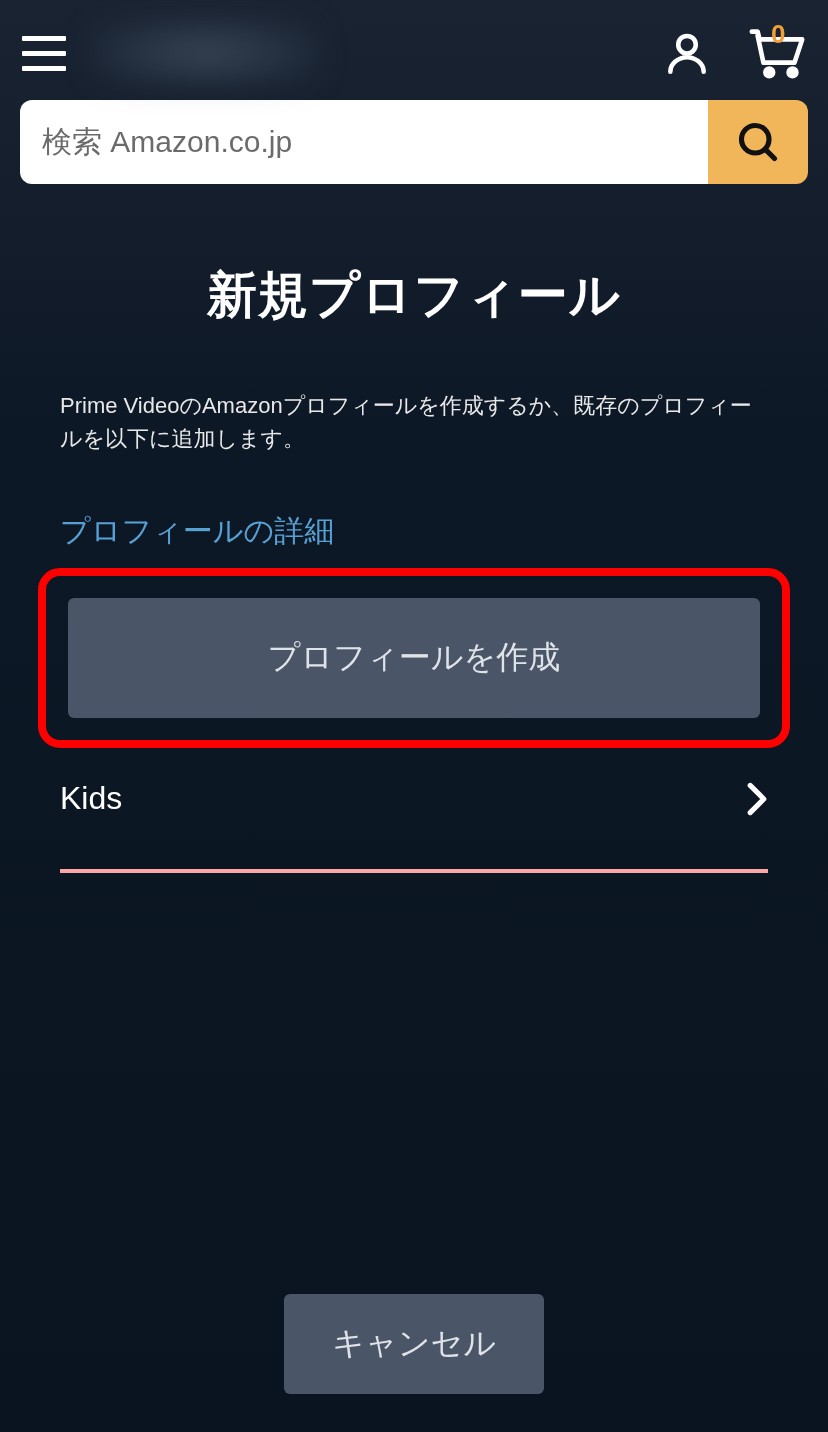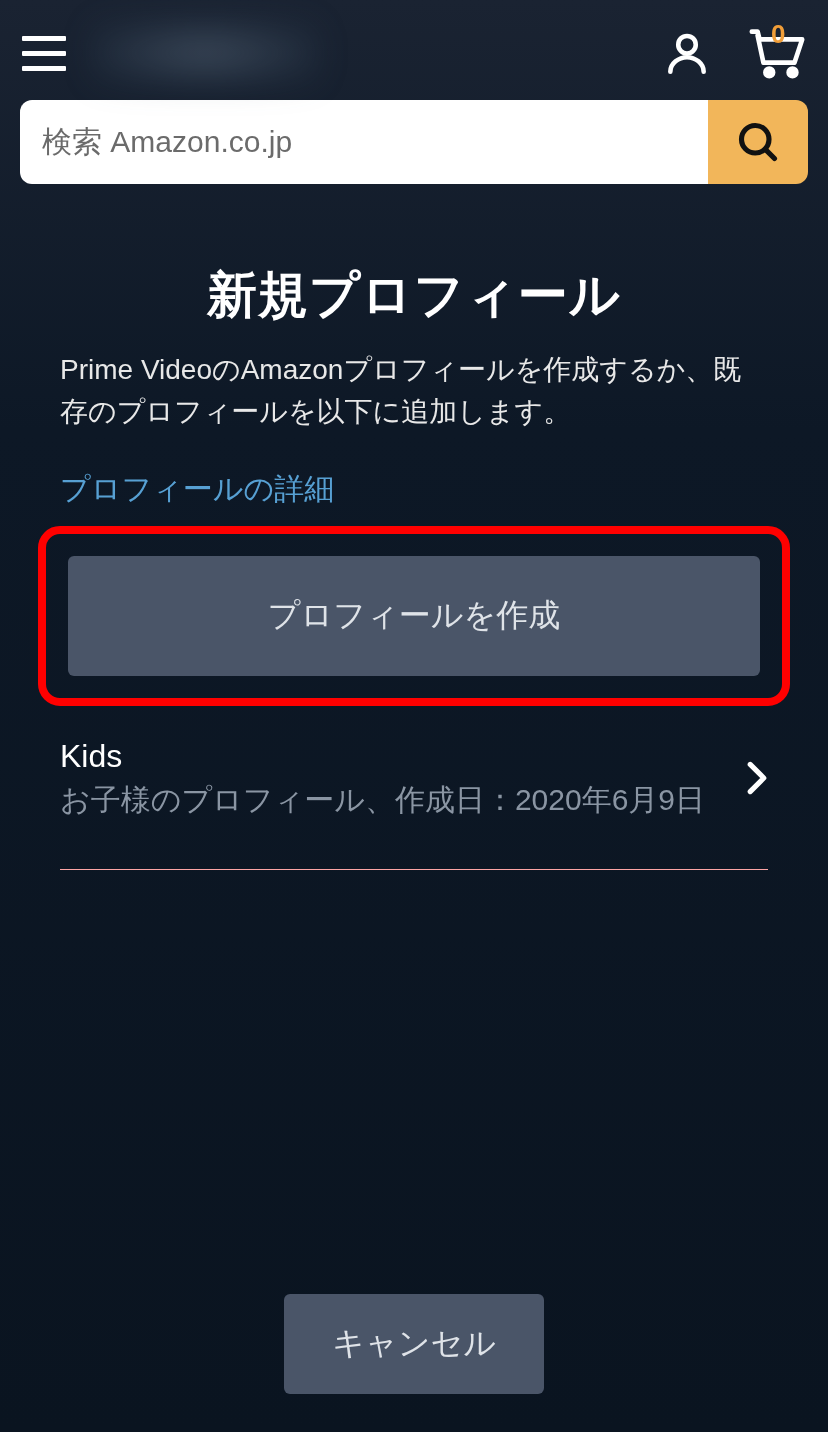--- a/index.html
+++ b/index.html
@@ -88,28 +88,28 @@
       justify-content: center;
       cursor: pointer;
     }
     .content {
       padding: 60px 60px 0 60px;
     }
     .page-title {
       font-size: 50px;
       font-weight: 700;
       text-align: center;
-      margin-bottom: 20px;
+      margin-bottom: 60px;
       letter-spacing: 1px;
     }
     .description {
-      font-size: 28px;
+      font-size: 22px;
       line-height: 1.5;
       color: #e8e8e8;
-      margin-bottom: 36px;
+      margin-bottom: 56px;
     }
     .details-link {
       font-size: 30px;
       color: #57a0d3;
       cursor: pointer;
       margin-bottom: 16px;
       display: inline-block;
     }
     .highlight-box {
       border: 8px solid #ff0000;
@@ -125,21 +125,21 @@
       border-radius: 6px;
       color: #dfe3e8;
       font-size: 32px;
       cursor: pointer;
     }
     .profile-row {
       display: flex;
       align-items: center;
       justify-content: space-between;
       padding: 8px 0 48px 0;
-      border-bottom: 1px solid #fca5a5;
+      border-bottom: 4px solid #fca5a5;
       cursor: pointer;
     }
     .profile-text { flex: 1; padding-right: 20px; }
     .profile-name {
       font-size: 32px;
       font-weight: 400;
       color: #ffffff;
       margin-bottom: 4px;
     }
     .profile-desc {
@@ -210,21 +210,20 @@
   <p class="description">Prime VideoのAmazonプロフィールを作成するか、既存のプロフィールを以下に追加します。</p>
   <a class="details-link">プロフィールの詳細</a>
 
   <div class="highlight-box">
     <button class="create-btn">プロフィールを作成</button>
   </div>
 
   <div class="profile-row">
     <div class="profile-text">
       <div class="profile-name">Kids</div>
-      <div class="profile-desc">お子様のプロフィール、作成日：2020年6月9日</div>
     </div>
     <div class="chevron">
       <svg width="22" height="34" viewBox="0 0 12 20" fill="none" stroke="#ffffff" stroke-width="3" stroke-linecap="round" stroke-linejoin="round">
         <polyline points="2,2 10,10 2,18"></polyline>
       </svg>
     </div>
   </div>
 </div>
 
 <div class="cancel-wrap">

